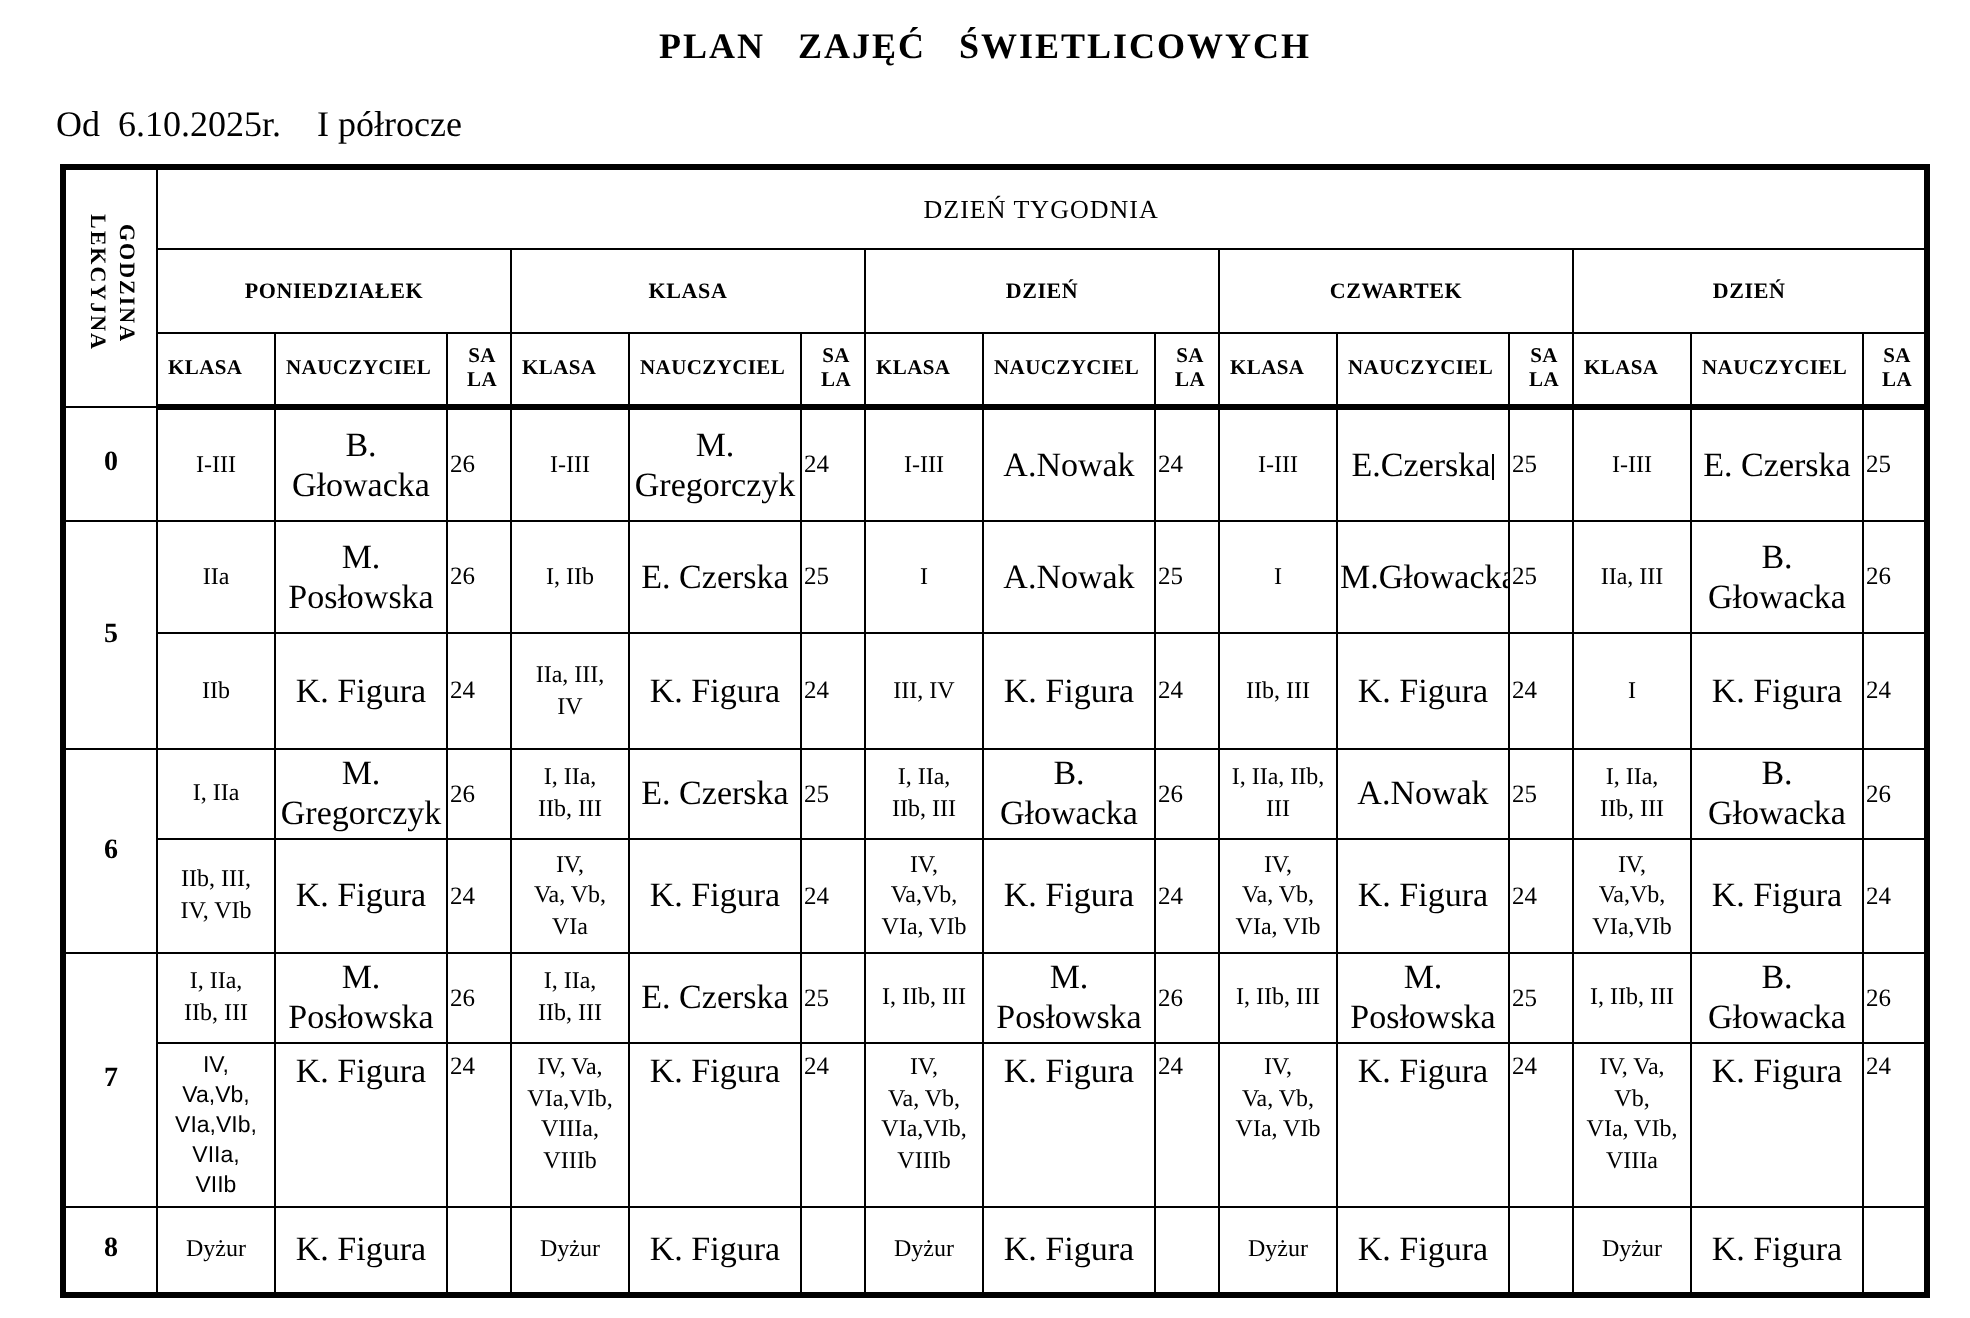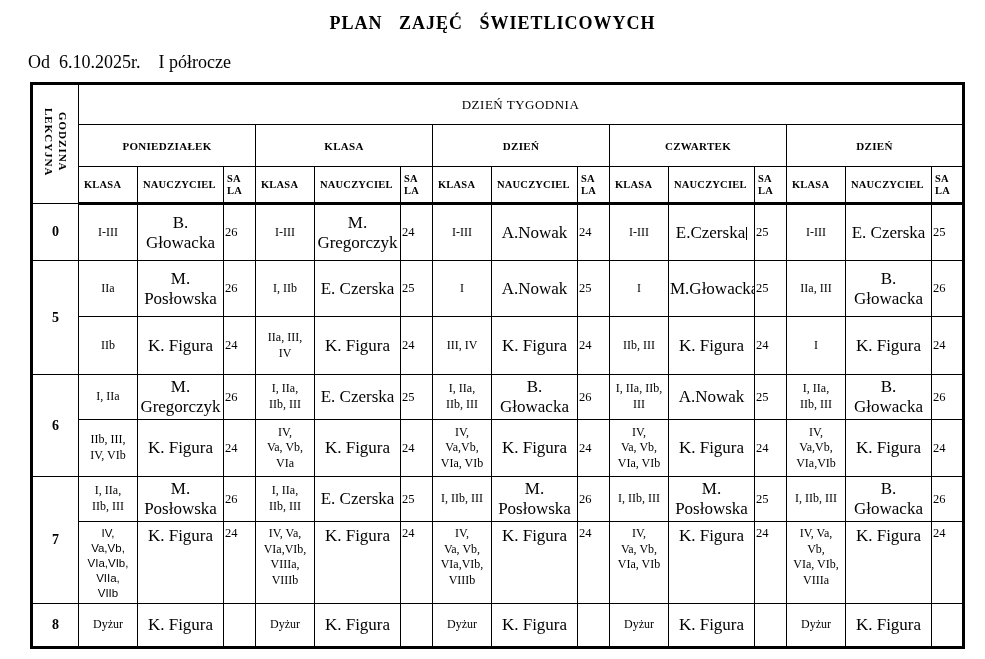--- a/index.html
+++ b/index.html
@@ -49,21 +49,21 @@
     white-space: pre-line;
     font-weight: bold; font-size: 11px;
     letter-spacing: 1px; line-height: 1.3;
   }
   th.dayhdr { text-align: center; font-weight: normal; font-size: 13px; letter-spacing: .5px; }
   tr.hB th  { text-align: center; font-weight: bold; font-size: 11px; letter-spacing: .3px; }
   tr.hC th  {
     font-size: 10.5px; font-weight: bold; text-align: left;
     vertical-align: middle; padding: 2px 0 2px 5px; letter-spacing: .2px;
   }
-  tr.hC th.sala-h { white-space: pre-line; line-height: 1.1; padding-left: 3px; }
+  tr.hC th.sala-h { white-space: pre-line; line-height: 1.1; padding-left: 3px; text-align: center; }
 
   th.hour { font-weight: bold; font-size: 14px; text-align: center; vertical-align: middle; }
 
   td.tk { text-align: center; vertical-align: middle; font-size: 12px; padding: 2px 1px; }
   .kwrap { display: inline-block; text-align: center; white-space: pre-line; line-height: 1.3; }
   td.tn { text-align: center; vertical-align: middle; font-size: 17px; padding: 2px 1px; }
   td.ts { vertical-align: middle; font-size: 12.5px; padding: 2px 1px; }
 
   tr.r7b td.tk, tr.r7b td.tn, tr.r7b td.ts { vertical-align: top; padding-top: 4px; }
   .sans { font-family: "Liberation Sans", sans-serif; font-size: 11.5px; }

